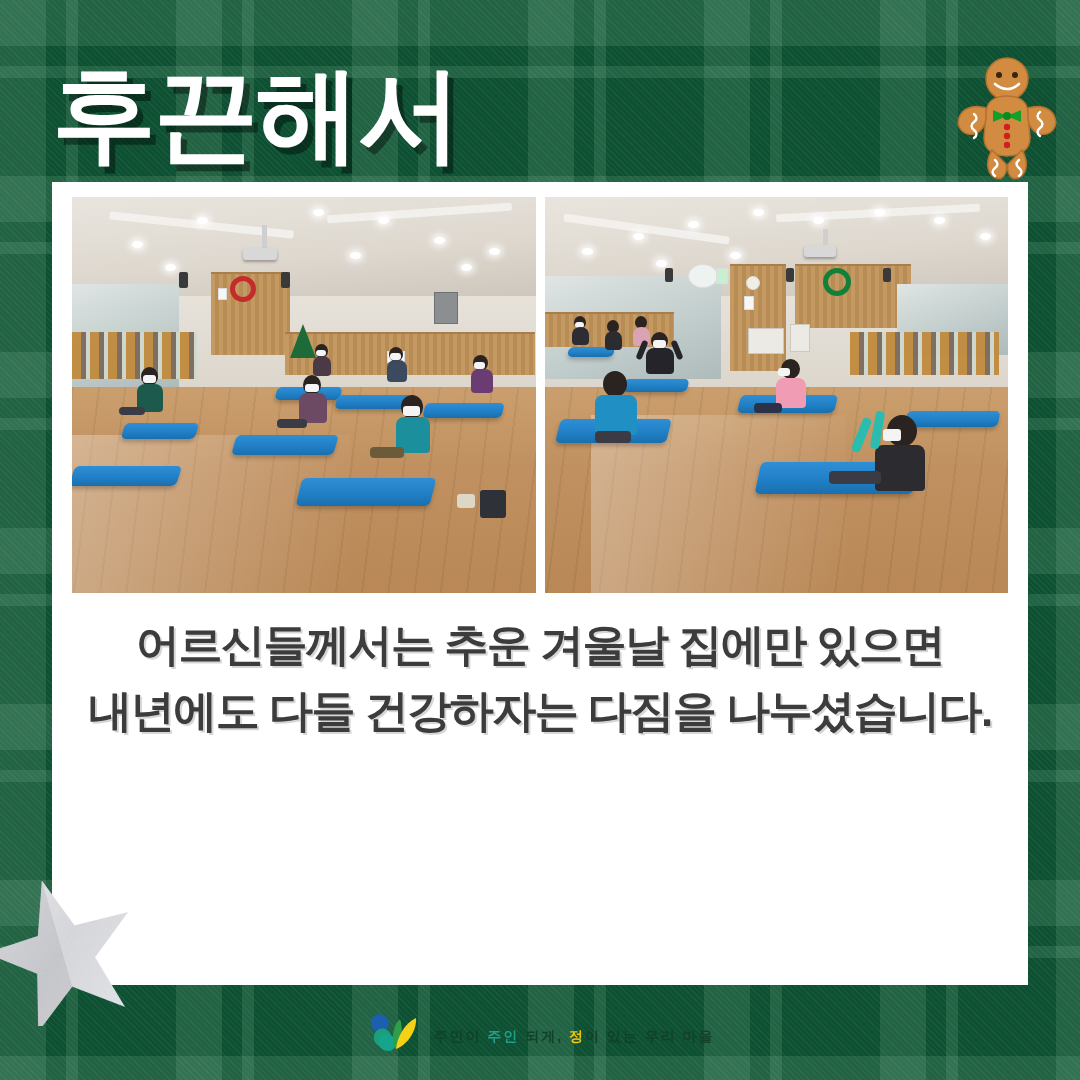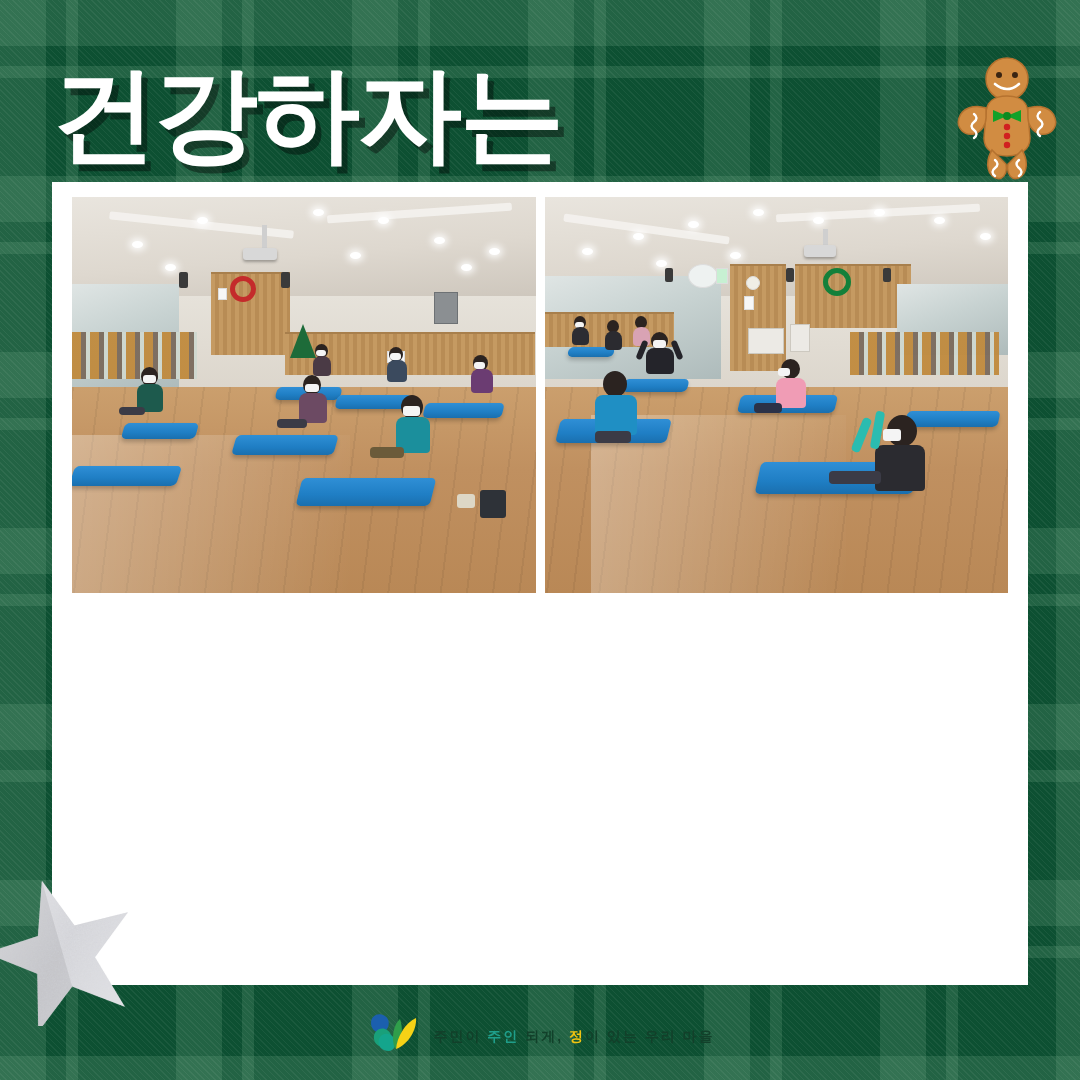--- a/index.html
+++ b/index.html
@@ -113,21 +113,21 @@
   #footer-tagline{ font-size:14px; font-weight:bold; color:#12402a; letter-spacing:2px; margin-bottom:2px; }
   #footer-tagline .hl-teal{ color:#1f9e8a; }
   #footer-tagline .hl-yellow{ color:#f2c411; }
   #footer-org{ font-size:33px; font-weight:bold; color:#0a2418; letter-spacing:-1px; }
 </style>
 </head>
 <body>
 
 <div id="plaid-bg"></div>
 
-<div id="poster-title">건강하자는</div>
+<div id="poster-title">후끈해서</div>
 
 <svg id="gingerbread-icon" viewBox="0 0 118 128">
   <g>
     <circle cx="59" cy="27" r="21" fill="#d18c42"></circle>
     <circle cx="59" cy="27" r="21" fill="none" stroke="#b5722f" stroke-width="1.5"></circle>
     <path d="M38 62 C38 50 46 44 59 44 C72 44 80 50 80 62 L82 86 C82 98 72 104 59 104 C46 104 36 98 36 86 Z" fill="#d18c42" stroke="#b5722f" stroke-width="1.5"></path>
     <path d="M38 56 C26 52 14 56 11 66 C8 76 16 84 26 82 C34 80 38 72 38 66 Z" fill="#d18c42" stroke="#b5722f" stroke-width="1.5"></path>
     <path d="M80 56 C92 52 104 56 107 66 C110 76 102 84 92 82 C84 80 80 72 80 66 Z" fill="#d18c42" stroke="#b5722f" stroke-width="1.5"></path>
     <path d="M44 98 C38 108 38 120 46 125 C54 130 60 122 58 112 Z" fill="#d18c42" stroke="#b5722f" stroke-width="1.5"></path>
     <path d="M74 98 C80 108 80 120 72 125 C64 130 58 122 60 112 Z" fill="#d18c42" stroke="#b5722f" stroke-width="1.5"></path>
@@ -313,20 +313,22 @@
           <div class="p-body" style="left:6px;top:30px;width:50px;height:46px;background:#2b2b30"></div>
           <div class="p-arm" style="left:-12px;top:2px;width:9px;height:36px;background:#2bbcb0;transform:rotate(22deg)"></div>
           <div class="p-arm" style="left:4px;top:-4px;width:9px;height:38px;background:#2bbcb0;transform:rotate(10deg)"></div>
           <div class="p-leg" style="left:-40px;top:56px;width:52px;height:13px"></div>
         </div>
       </div>
     </div>
   </div>
 
   <div id="body-text">
+    <p>어르신들께서는 추운 겨울날 집에만 있으면</p>
+    <p>내년에도 다들 건강하자는 다짐을 나누셨습니다.</p>
   </div>
 </div>
 
 <svg id="glitter-star" viewBox="0 0 152 150">
   <defs>
     <filter id="glit" x="-20%" y="-20%" width="140%" height="140%">
       <feTurbulence type="fractalNoise" baseFrequency="0.85" numOctaves="4" result="n"></feTurbulence>
       <feColorMatrix in="n" type="matrix" values="0 0 0 0 0.72  0 0 0 0 0.73  0 0 0 0 0.76  0 0 0 -1.1 1.05" result="g"></feColorMatrix>
       <feComposite in="g" in2="SourceGraphic" operator="in"></feComposite>
     </filter>

